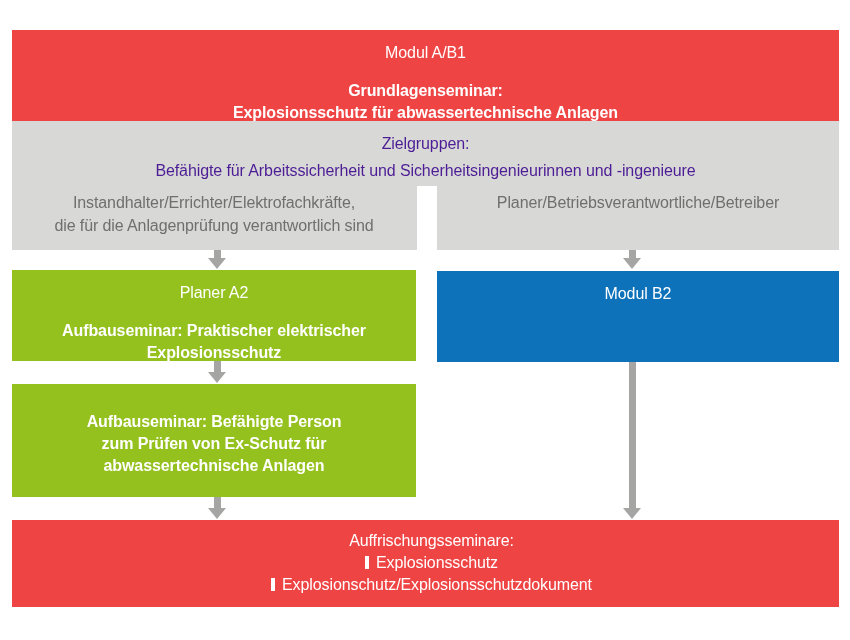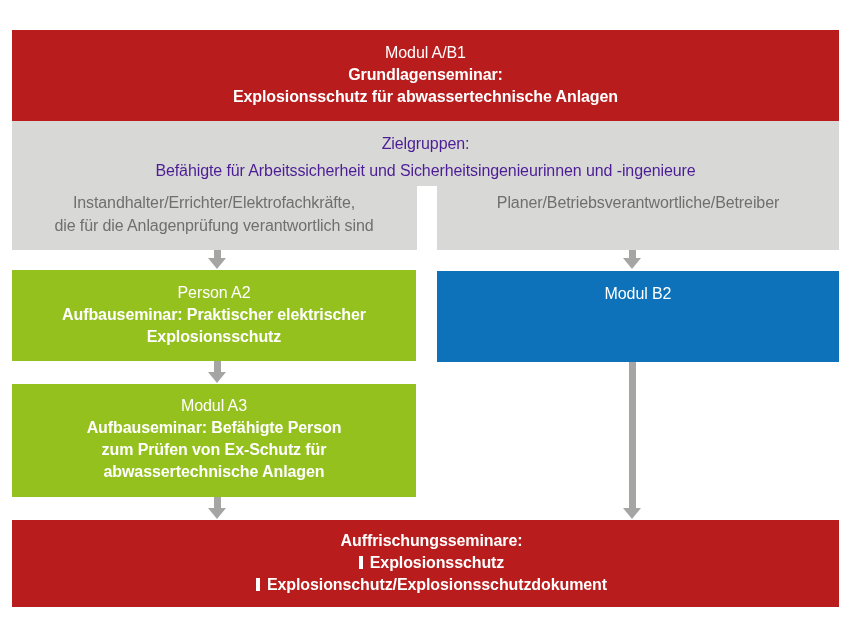--- a/index.html
+++ b/index.html
@@ -2,29 +2,29 @@
 <html><head>
 <meta charset="utf-8">
 <style>
   html,body { margin:0; padding:0; background:#ffffff; }
   body { font-family:"Liberation Sans", sans-serif; }
   .canvas {
     position:relative; width:850px; height:640px; background:#ffffff;
     overflow:hidden; font-size:16px; letter-spacing:-0.1px;
   }
   .box { position:absolute; box-sizing:border-box; text-align:center; }
-  .dark  { background:#b91c1c; color:#ffffff; }
+  .dark  { background:#ef4444; color:#ffffff; }
   .light { background:#d8d8d7; color:#4c1d95; }
   .green { background:#95c11f; color:#ffffff; }
   .blue  { background:#0d72b9; color:#ffffff; }
   .pre { white-space:pre-line; }
-  .bold { font-weight:bold;margin-left:12px; }
+  .bold { font-weight:normal;margin-left:12px; }
 
   .module-title { line-height:22px; font-weight:normal; }
-  .module-sub   { line-height:22px; font-weight:bold; }
+  .module-sub   { line-height:22px; font-weight:bold;margin-top:16px; }
 
   .top-box { left:12px; top:30px; width:827px; height:91px; padding-top:12px; line-height:22px; }
   .target-box { left:12px; top:121px; width:827px; height:129px; padding-top:9px; line-height:27px; }
 
   .col-text { position:absolute; text-align:center; color:#706f6f; line-height:23px; padding-top:5px; box-sizing:border-box; }
   .col-left  { left:12px;  top:186px; width:404px; height:64px; }
   .col-right { left:437px; top:186px; width:402px; height:64px; }
   .col-divider { position:absolute; left:417px; top:186px; width:20px; height:64px; background:#ffffff; }
 
   .a2-box { left:12px;  top:270px; width:404px; height:91px;  padding-top:12px; }
@@ -69,36 +69,35 @@
   <div class="arrow arrow-basic-a2">
     <div class="shaft"></div>
     <div class="head"></div>
   </div>
   <div class="arrow arrow-basic-b2">
     <div class="shaft"></div>
     <div class="head"></div>
   </div>
 
   <div class="box green a2-box">
-    <div class="module-title">Person A2</div>
+    <div class="module-title">Planer A2</div>
     <div class="module-sub pre">Aufbauseminar: Praktischer elektrischer
 Explosionsschutz</div>
   </div>
 
   <div class="box blue b2-box">
     <div class="module-title">Modul B2</div>
   </div>
 
   <div class="arrow arrow-a2-a3">
     <div class="shaft"></div>
     <div class="head"></div>
   </div>
 
   <div class="box green a3-box">
-    <div class="module-title">Modul A3</div>
     <div class="module-sub pre">Aufbauseminar: Befähigte Person
 zum Prüfen von Ex-Schutz für
 abwassertechnische Anlagen</div>
   </div>
 
   <div class="arrow arrow-a3-ref">
     <div class="shaft"></div>
     <div class="head"></div>
   </div>
   <div class="arrow arrow-b2-ref">

